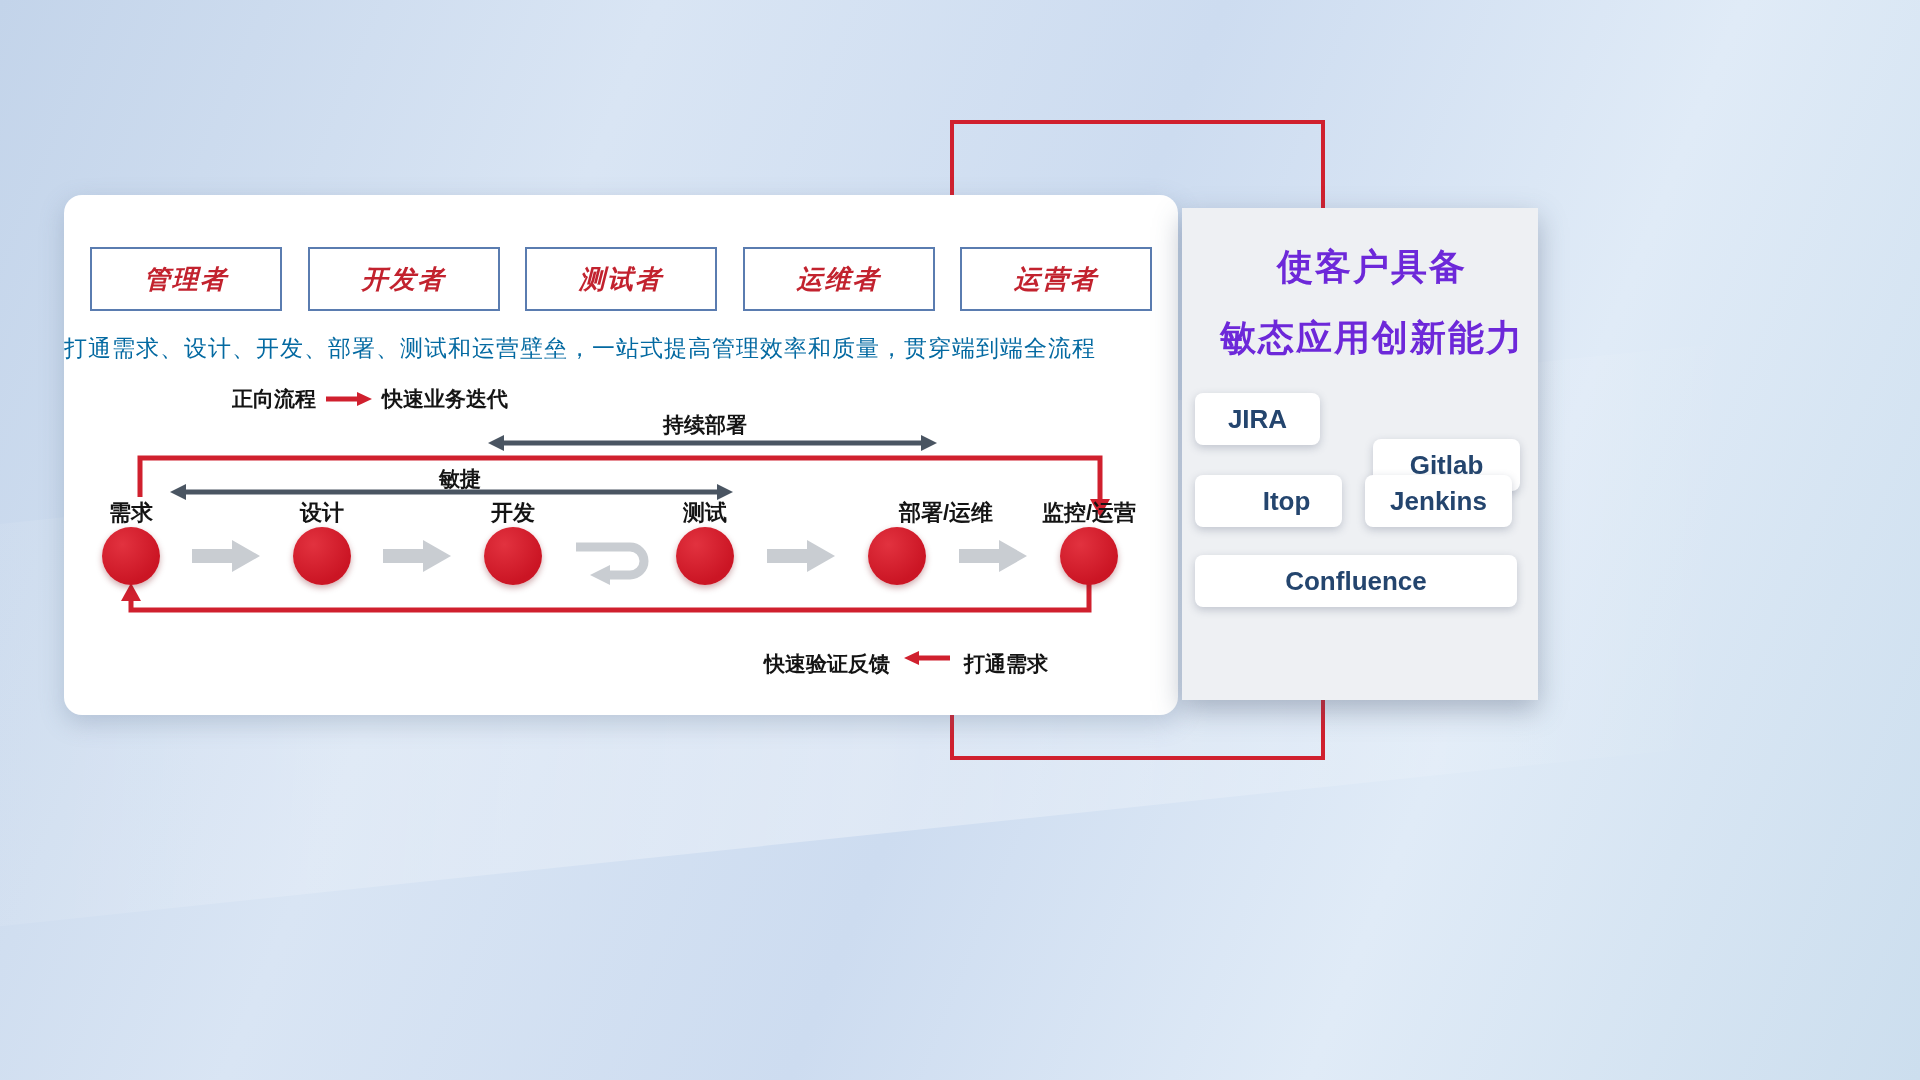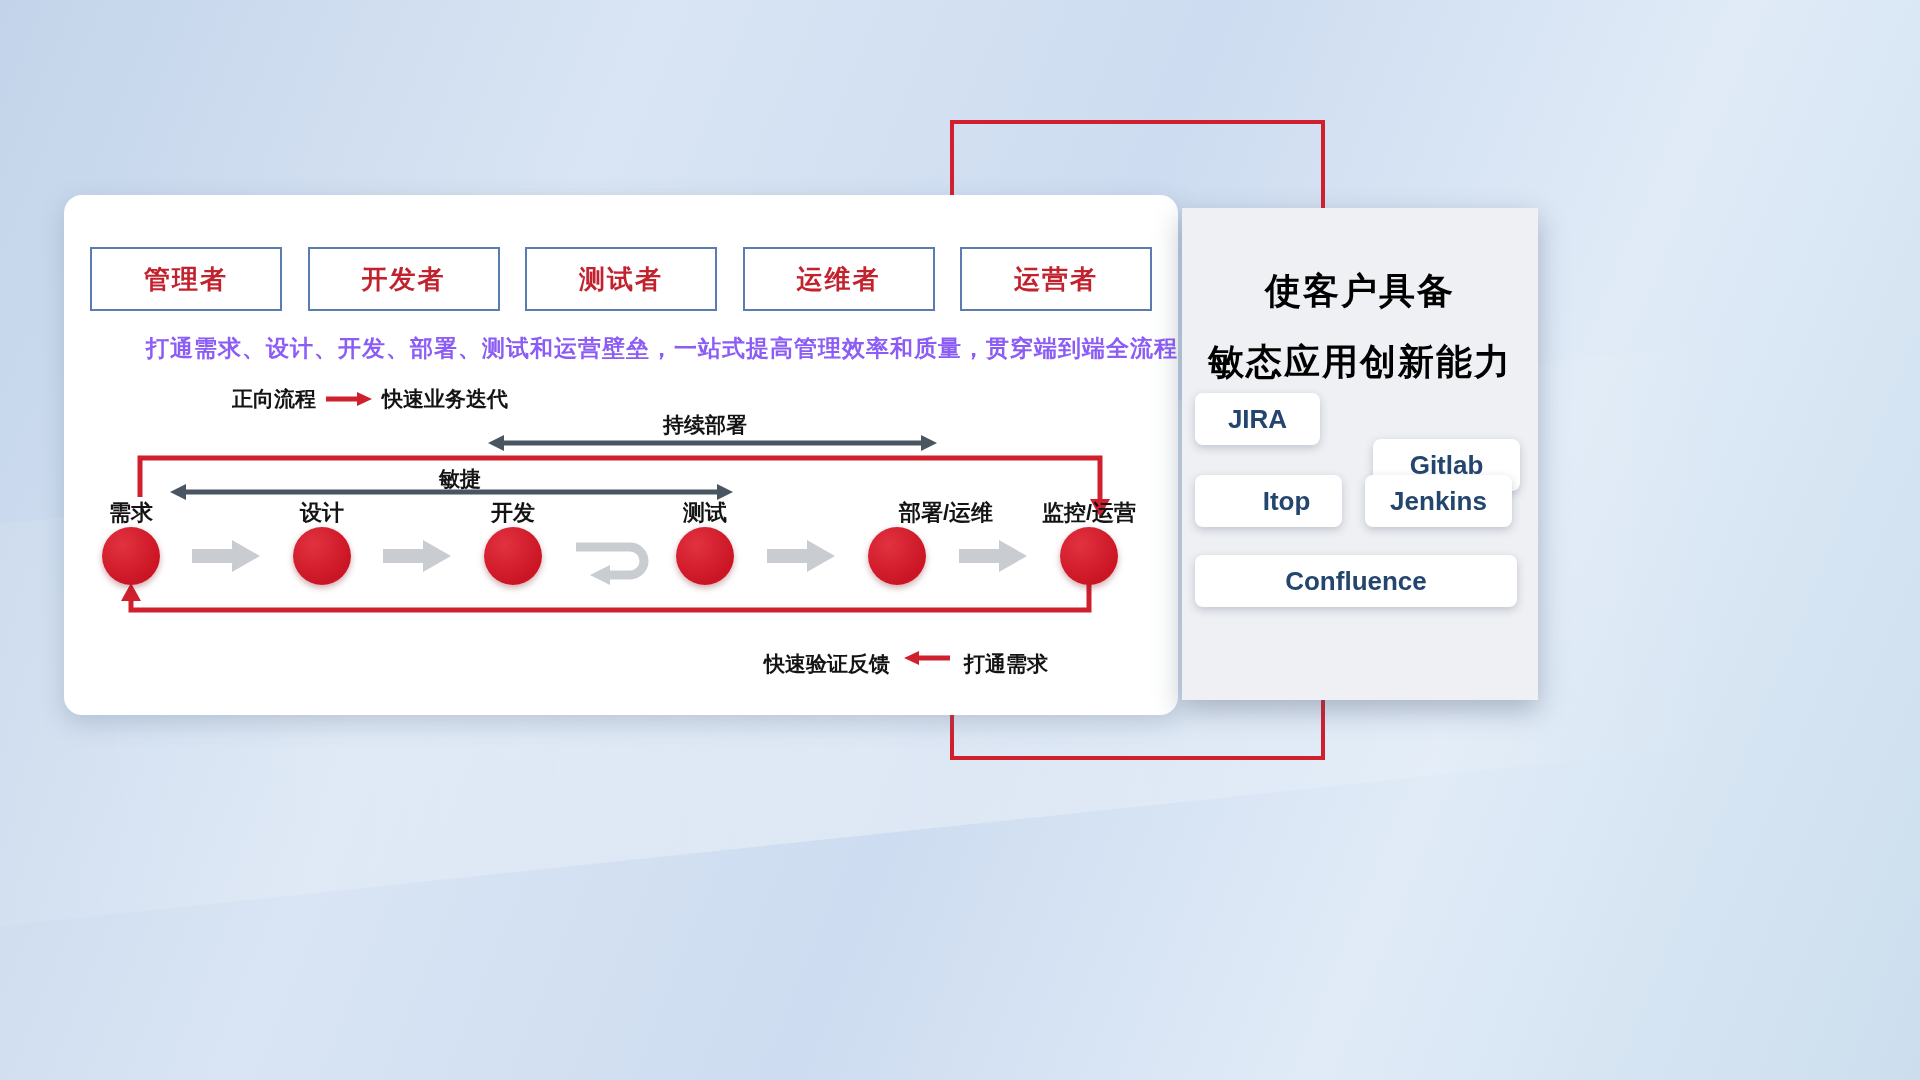--- a/index.html
+++ b/index.html
@@ -19,31 +19,31 @@
     border:4px solid #d0202e; z-index:1; background:transparent;
   }
   
   .card {
     position:absolute; left:64px; top:195px; width:1114px; height:520px;
     background:#ffffff; border-radius:18px; z-index:2;
     box-shadow: 0 8px 24px rgba(90,110,140,.28);
   }
   .roles-row {
     position:absolute; left:26px; top:52px; width:1062px;
-    display:flex; justify-content:space-between;
+    display:flex; justify-content:space-between;font-style:italic;
   }
   .role-box {
     width:192px; height:64px; background:#fff;
     border:2px solid #5a7cb0;
     display:flex; align-items:center; justify-content:center;
     color:#c2222e; font-size:26px; font-weight:bold; letter-spacing:2px;
   }
   .description {
-    position:absolute; left:0; top:138px; width:100%; text-align:right;
-    font-size:23px; font-weight:bold; color:#8b5cf6; letter-spacing:1px;
+    position:absolute; left:0; top:138px; width:100%; text-align:left;
+    font-size:23px; font-weight:normal; color:#0369a1; letter-spacing:1px;
   }
   .legend-forward {
     position:absolute; left:168px; top:190px;
     display:flex; align-items:center; gap:10px;
     font-size:21px; font-weight:bold; color:#141414;justify-content:space-between;
   }
   .legend-feedback {
     position:absolute; left:700px; top:455px;
     display:flex; align-items:flex-start; gap:14px;
     font-size:21px; font-weight:bold; color:#141414;
@@ -65,22 +65,22 @@
   }
   .span-label.cd { left:641px; top:216px; }
   .span-label.agile { left:396px; top:270px; }
   
   .side-panel {
     position:absolute; left:1182px; top:208px; width:356px; height:492px;
     background:#eef0f3; z-index:3;
     box-shadow: 0 10px 26px rgba(70,85,110,.38);
   }
   .panel-title {
-    position:absolute; left:0; width:100%; text-align:center;
-    font-size:36px; font-weight:bold; color:#000000; letter-spacing:2px;margin-top:24px;
+    position:absolute; left:12px; width:100%; text-align:center;
+    font-size:36px; font-weight:bold; color:#6d28d9; letter-spacing:2px;
   }
   .panel-title.l1 { top:35px; }
   .panel-title.l2 { top:106px; }
   .tool-box {
     position:absolute; background:#ffffff; border-radius:8px;
     box-shadow: 0 3px 9px rgba(95,105,130,.32);
     display:flex; align-items:center; justify-content:center;
     font-size:26px; font-weight:bold; color:#24456e;
   }
   .tool-jira { left:13px; top:185px; width:125px; height:52px; }

